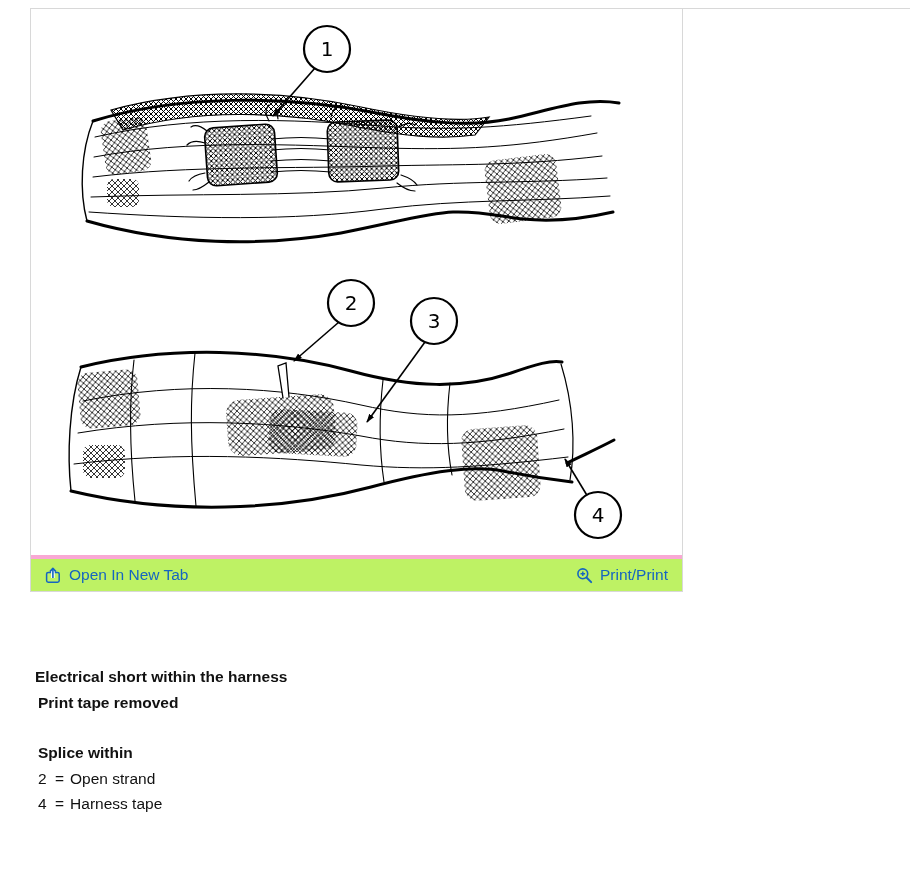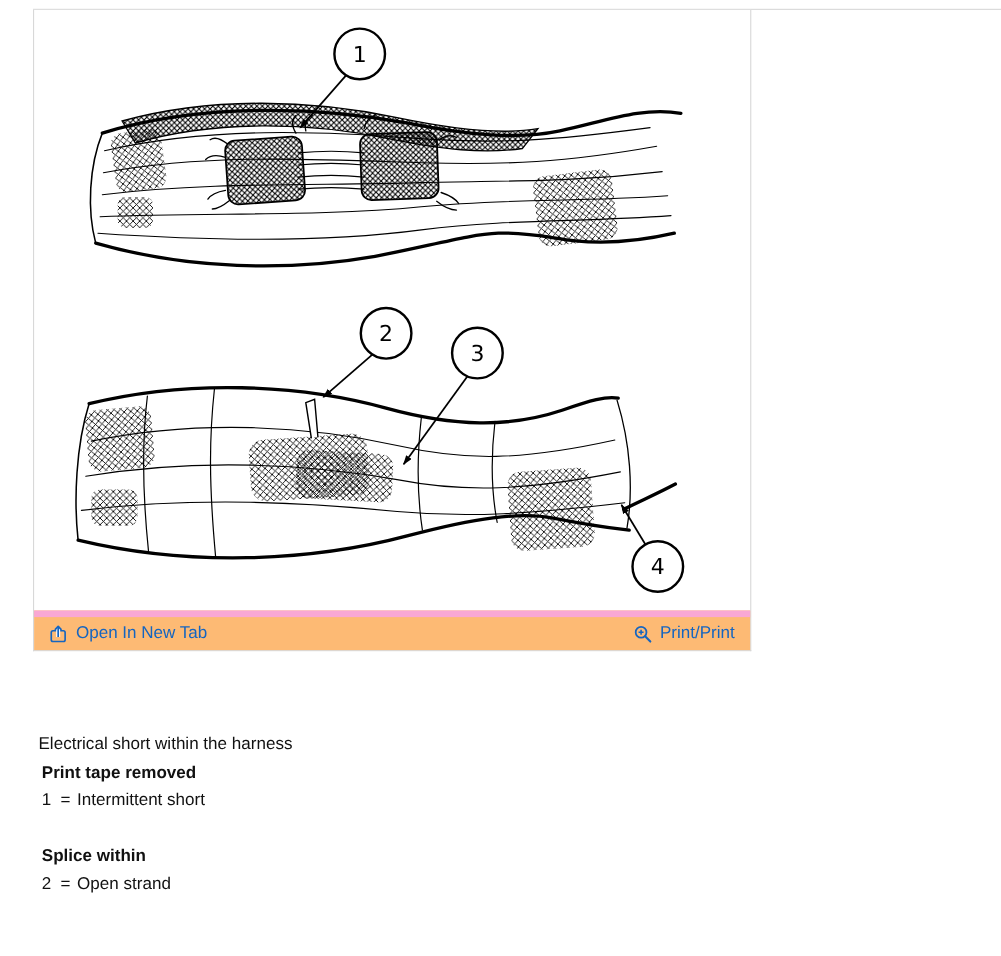--- a/index.html
+++ b/index.html
@@ -8,28 +8,28 @@
     font-family:"Liberation Sans",sans-serif;color:#000;
   }
   .top-rule{position:absolute;top:8px;left:30px;right:0;height:1px;background:#d8d8d8;}
   .panel{
     position:absolute;left:30px;top:9px;width:653px;height:583px;box-sizing:border-box;
     border-left:1px solid #d8d8d8;border-right:1px solid #d8d8d8;border-bottom:1px solid #d8d8d8;
     background:#fff;
   }
   .diagram-area{position:relative;width:651px;height:546px;overflow:hidden;}
   .panel-footer{
-    height:36px;border-top:6px solid #f9a8d4;display:flex;justify-content:space-between;
-    align-items:center;padding:12px 14px;box-sizing:border-box;background:#fdba74;
+    height:36px;border-top:4px solid #f9a8d4;display:flex;justify-content:space-between;
+    align-items:center;padding:12px 14px;box-sizing:border-box;background:#bef264;
   }
   .link{display:inline-flex;align-items:center;gap:7px;color:#1565c0;font-size:15.5px;
         text-decoration:none;cursor:pointer;}
   .link svg{display:block;}
   .legend{position:absolute;left:35px;top:664px;font-size:15.5px;line-height:25.6px;color:#111;}
-  .legend-title{font-weight:400;}
+  .legend-title{font-weight:700;}
   .legend-heading{font-weight:700;margin-left:3px;}
   .legend-item{margin-left:3px;}
   .legend-item .num{display:inline-block;min-width:13px;}
   .legend-item .eq{display:inline-block;margin:0 6px 0 4px;}
   .sec2{margin-top:25px;}
 </style>
 </head>
 <body>
 
 <div class="top-rule"></div>
@@ -150,24 +150,24 @@
       <span>Print/Print</span>
     </a>
   </div>
 </div>
 
 <div class="legend">
   <div class="legend-title">Electrical short within the harness</div>
 
   <div class="legend-section">
     <div class="legend-heading">Print tape removed</div>
-    <div class="legend-item">
-      <span class="num">1</span><span class="eq">=</span><span class="lbl">Intermittent short</span>
-    </div>
   </div>
 
   <div class="legend-section sec2">
     <div class="legend-heading">Splice within</div>
     <div class="legend-item">
       <span class="num">2</span><span class="eq">=</span><span class="lbl">Open strand</span>
     </div>
+    <div class="legend-item">
+      <span class="num">4</span><span class="eq">=</span><span class="lbl">Harness tape</span>
+    </div>
   </div>
 </div>
 
 </body></html>

